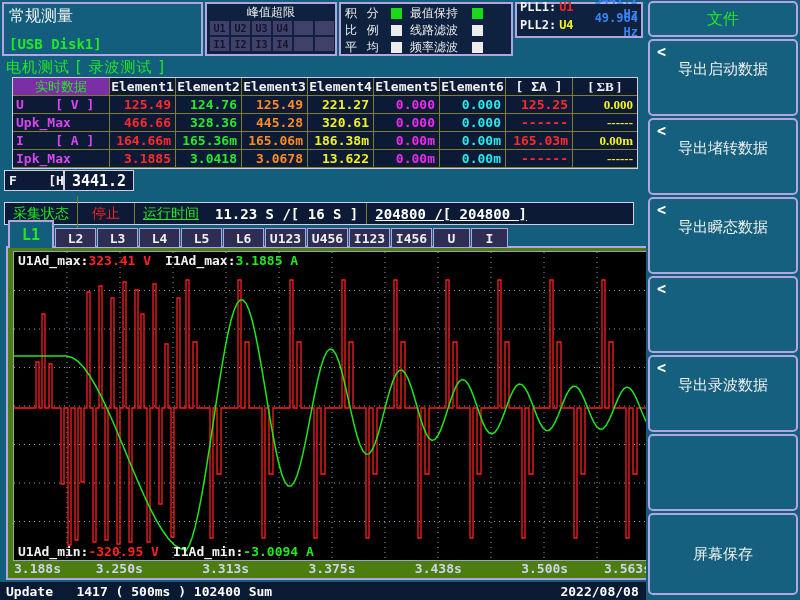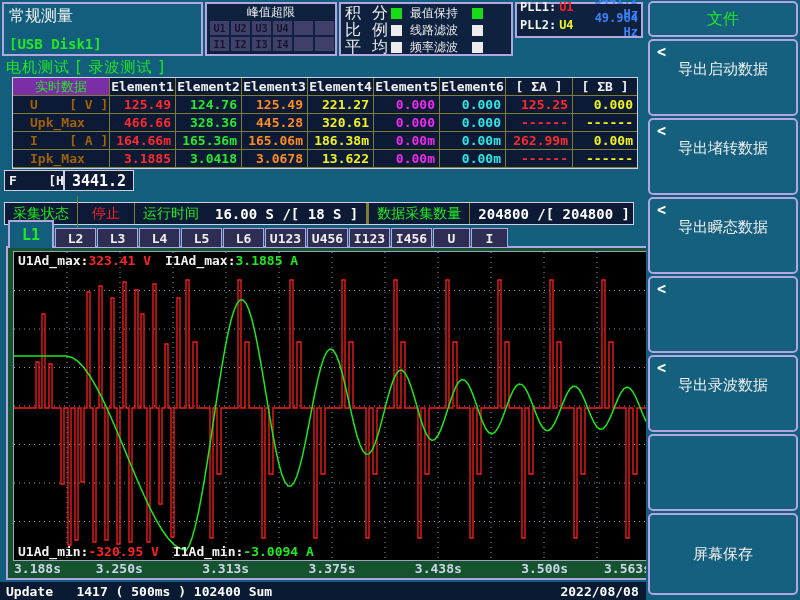--- a/index.html
+++ b/index.html
@@ -13,76 +13,76 @@
   #usb-label{position:absolute;left:5px;bottom:2px;font-size:14px;font-weight:bold;color:#22e822;
              font-family:"DejaVu Sans Mono",monospace;}
   #peak-panel{left:205px;top:2px;width:132px;height:54px;background:#0e2240;}
   #peak-title{text-align:center;color:#ececec;font-size:12px;line-height:16px;}
   #peak-grid{display:grid;grid-template-columns:repeat(6,19px);grid-auto-rows:14px;
              gap:2px;padding:1px 3px;}
   .pcell{background:#40406a;color:#14142e;font:bold 10px "DejaVu Sans Mono",monospace;
          display:flex;align-items:center;justify-content:center;}
   #toggle-panel{left:339px;top:2px;width:174px;height:54px;background:#0e2240;}
   .trow{display:flex;align-items:center;height:16px;padding:0 4px;margin-top:1px;}
-  .tlabel{width:46px;color:#ececec;font-size:16px;letter-spacing:3px;white-space:nowrap;}
+  .tlabel{width:46px;color:#ececec;font-size:12px;letter-spacing:3px;white-space:nowrap;}
   .tlabel2{width:62px;color:#ececec;font-size:12px;white-space:nowrap;margin-left:8px;}
   .tbox{width:11px;height:11px;background:#ececec;display:inline-block;flex:none;}
   .tbox.on{background:#18dc18;}
   #pll-panel{left:515px;top:2px;width:128px;height:36px;background:#0e2240;
              display:flex;flex-direction:column;justify-content:flex-end;padding:2px 3px;}
   .pllrow{display:flex;align-items:center;height:18px;
           font:bold 12px "DejaVu Sans Mono",monospace;}
   .plab{color:#f2f2f2;}
   .psrc{margin:0 3px;}
   .pval{flex:1;text-align:right;color:#3b82f6;}
 
   
   #mode-line{position:absolute;left:6px;top:58px;color:#22e822;font-size:15px;letter-spacing:1px;}
 
   
   #table{position:absolute;left:12px;top:77px;background:#0c1a36;border:1px solid #cfcfe0;
          display:grid;grid-template-columns:97px repeat(6,66px) 67px 64px;grid-auto-rows:18px;}
   .cell{border-right:1px solid #7d7d35;border-bottom:1px solid #7d7d35;overflow:hidden;
         display:flex;align-items:center;font:bold 13px "DejaVu Sans Mono",monospace;}
-  #table > .cell:nth-child(9n){border-right:none;}
+  #table > .cell:nth-child(9n){border-right:none;font-family:Liberation Serif, serif;}
   .cell.head{justify-content:center;color:#f0f0f0;}
   .cell.corner{background:#7b2fa6;color:#22e822;justify-content:center;
                font:13px "DejaVu Sans",sans-serif;}
-  .cell.rlabel{color:#a16207;padding-left:17px;white-space:pre;}
+  .cell.rlabel{color:#d946ef;padding-left:3px;white-space:pre;}
   .cell.val{justify-content:flex-end;padding-right:4px;}
 
   
   #freq-row{position:absolute;left:4px;top:170px;display:flex;}
   .fbox{border:1px solid #cfcfe0;background:#0c1a36;height:21px;box-sizing:border-box;
         display:flex;align-items:center;}
   #freq-label{width:60px;color:#f0f0f0;padding-left:4px;white-space:pre;
               font:bold 13px "DejaVu Sans Mono",monospace;}
   #freq-value{width:70px;justify-content:center;color:#ffffff;
               font:bold 15px "DejaVu Sans Mono",monospace;}
   #status-row{position:absolute;left:4px;top:202px;width:630px;height:23px;background:#0c1a36;
               border:1px solid #cfcfe0;box-sizing:border-box;display:flex;align-items:center;}
   #status-row span{height:100%;display:flex;align-items:center;white-space:pre;}
   .sgreen{color:#22e822;font-size:14px;padding:0 8px;}
   .sred{color:#ff2222;font-size:14px;padding:7px 14px;border-left:1px solid #7d7d35;}
   .swhite{color:#ffffff;font:bold 14px "DejaVu Sans Mono",monospace;padding:0 8px;}
-  .bdl{border-left:1px solid #7d7d35;}
+  .bdl{border-left:1px solid #7d7d35;text-decoration:underline;}
   .bdl3{border-left:3px solid #7d7d35;}
 
   
   #tabs{position:absolute;left:8px;top:220px;height:28px;display:flex;align-items:flex-end;z-index:3;}
   .tab{height:20px;width:41px;background:#2e2e55;border:1px solid #b2a6e0;margin-right:1px;
        color:#f0f0f0;font:bold 13px "DejaVu Sans Mono",monospace;box-sizing:border-box;
        display:flex;align-items:center;justify-content:center;cursor:pointer;}
   .tab.active{height:28px;width:46px;background:#135e7c;border:2px solid #b2a6e0;border-bottom:none;
               color:#22e822;font-size:15px;}
   .tab.narrow{width:37px;}
 
   
   #scope-panel{position:absolute;left:6px;top:246px;width:652px;height:334px;
-               border:2px solid #b2a6e0;background:#14532d;box-sizing:border-box;}
+               border:2px solid #b2a6e0;background:#4d7c0f;box-sizing:border-box;}
   #plot{position:absolute;left:5px;top:3px;width:636px;height:308px;background:#000;
         border:1px solid #9aa4c0;}
   #plot svg{position:absolute;left:0;top:0;width:100%;height:100%;}
   .wrow{position:absolute;left:4px;display:flex;font:bold 13px "DejaVu Sans Mono",monospace;
         white-space:pre;z-index:2;}
   #wrow-max{top:1px;} #wrow-min{bottom:1px;}
   .wlab{color:#f2f2f2;} .wred{color:#ff2222;} .wgreen{color:#22e822;} .wgap{width:14px;}
   #xticks{position:absolute;left:5px;bottom:0;width:638px;height:17px;}
   .xtick{position:absolute;top:0;color:#ccd5ea;font:bold 13px "DejaVu Sans Mono",monospace;}
 
@@ -197,21 +197,21 @@
     <div class="cell val" style="color: rgb(42, 232, 232);">0.000</div>
     <div class="cell val" style="color: rgb(255, 42, 42);">------</div>
     <div class="cell val" style="color: rgb(242, 242, 30);">------</div>
     <div class="cell rlabel">I    [ A ]</div>
     <div class="cell val" style="color: rgb(255, 42, 42);">164.66m</div>
     <div class="cell val" style="color: rgb(42, 232, 42);">165.36m</div>
     <div class="cell val" style="color: rgb(255, 140, 30);">165.06m</div>
     <div class="cell val" style="color: rgb(242, 242, 30);">186.38m</div>
     <div class="cell val" style="color: rgb(238, 42, 238);">0.00m</div>
     <div class="cell val" style="color: rgb(42, 232, 232);">0.00m</div>
-    <div class="cell val" style="color: rgb(255, 42, 42);">262.99m</div>
+    <div class="cell val" style="color: rgb(255, 42, 42);">165.03m</div>
     <div class="cell val" style="color: rgb(242, 242, 30);">0.00m</div>
     <div class="cell rlabel">Ipk_Max</div>
     <div class="cell val" style="color: rgb(255, 42, 42);">3.1885</div>
     <div class="cell val" style="color: rgb(42, 232, 42);">3.0418</div>
     <div class="cell val" style="color: rgb(255, 140, 30);">3.0678</div>
     <div class="cell val" style="color: rgb(242, 242, 30);">13.622</div>
     <div class="cell val" style="color: rgb(238, 42, 238);">0.00m</div>
     <div class="cell val" style="color: rgb(42, 232, 232);">0.00m</div>
     <div class="cell val" style="color: rgb(255, 42, 42);">------</div>
     <div class="cell val" style="color: rgb(242, 242, 30);">------</div>
@@ -219,22 +219,21 @@
 
 <div id="freq-row">
   <div class="fbox" id="freq-label">F    [Hz]</div>
   <div class="fbox" id="freq-value">3441.2</div>
 </div>
 
 <div id="status-row">
   <span class="sgreen">采集状态</span>
   <span class="sred">停止</span>
   <span class="sgreen bdl">运行时间</span>
-  <span class="swhite">16.00 S /[ 18 S ]</span>
-  <span class="sgreen bdl3">数据采集数量</span>
+  <span class="swhite">11.23 S /[ 16 S ]</span>
   <span class="swhite bdl">204800 /[ 204800 ]</span>
 </div>
 
 <div id="tabs">
     <div class="tab active">L1</div>
     <div class="tab">L2</div>
     <div class="tab">L3</div>
     <div class="tab">L4</div>
     <div class="tab">L5</div>
     <div class="tab">L6</div>

